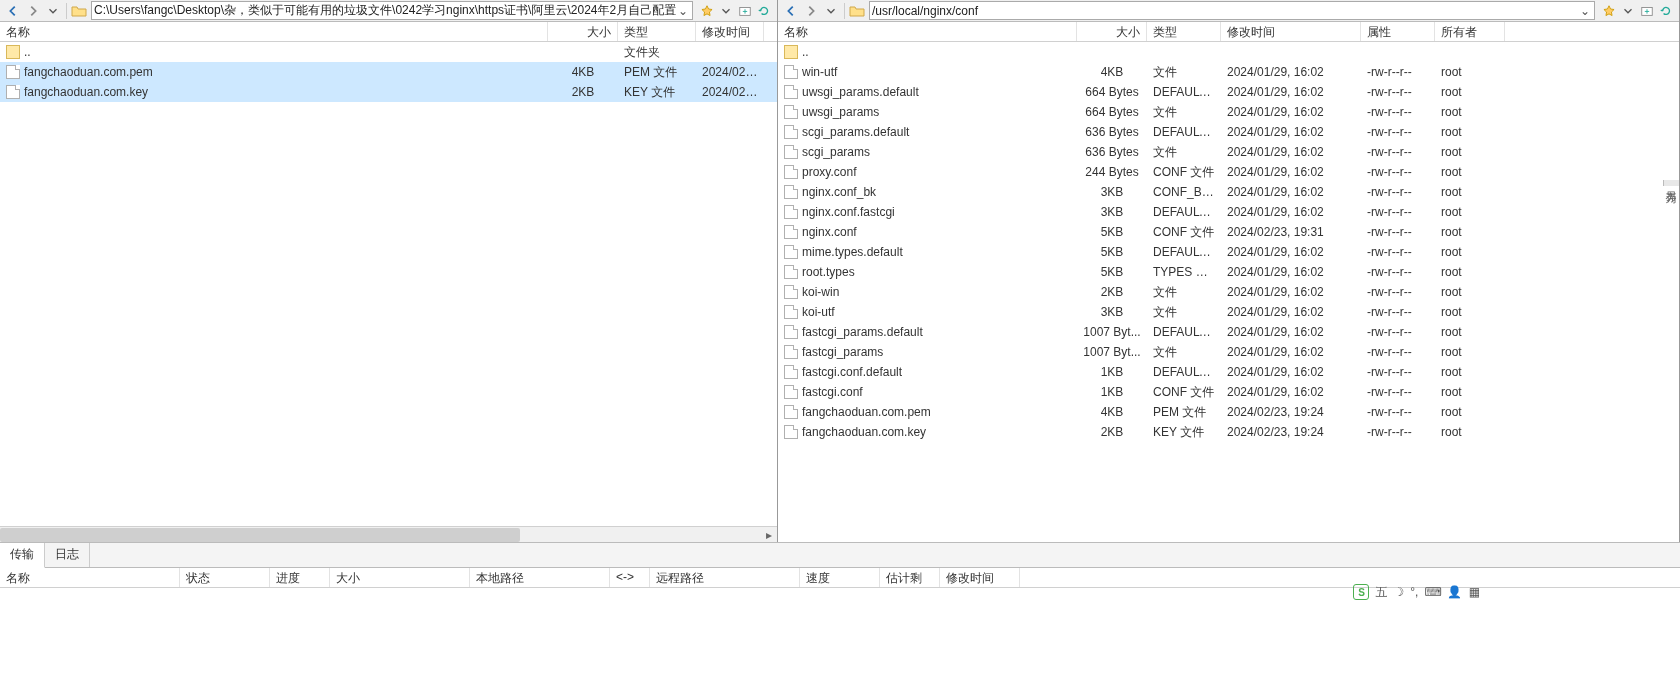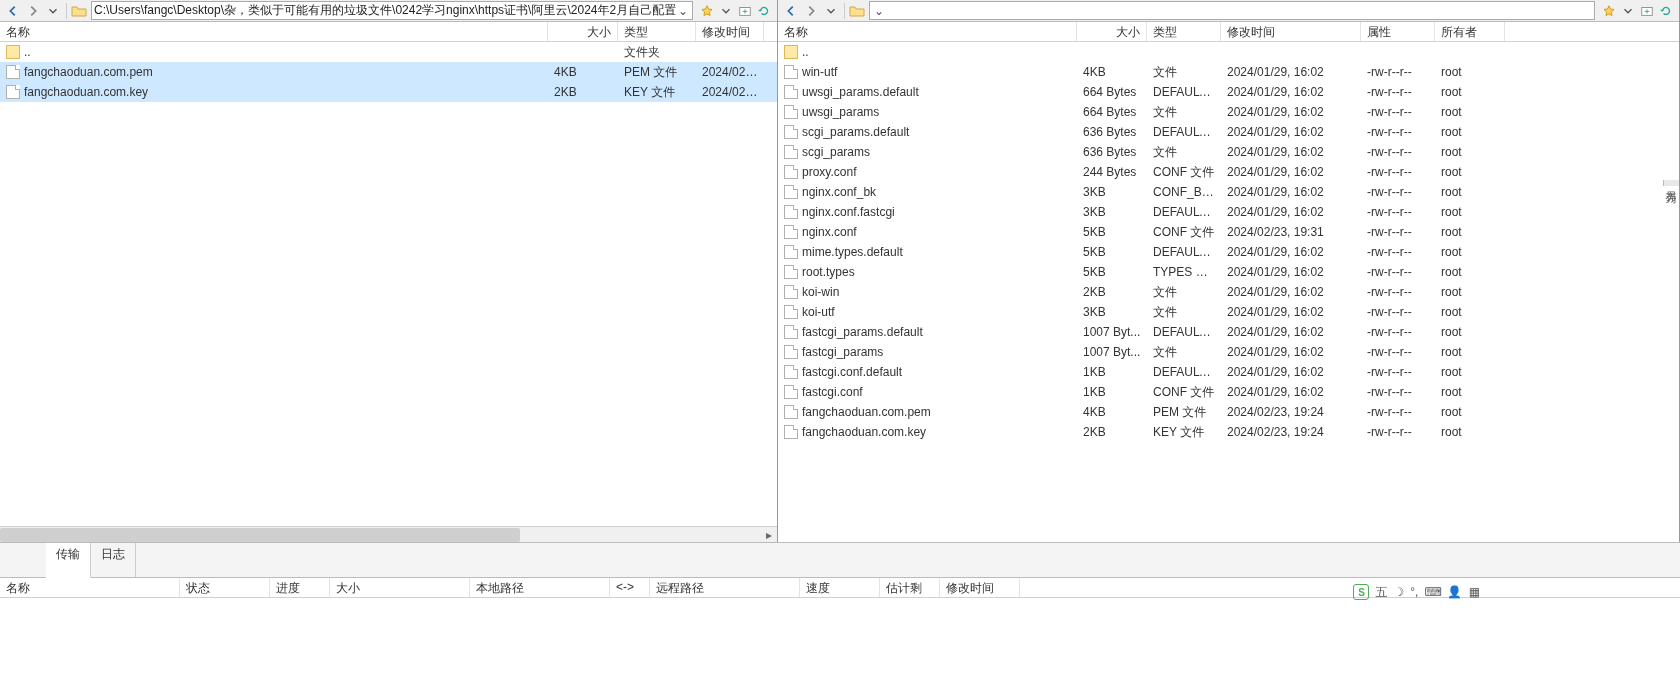--- a/index.html
+++ b/index.html
@@ -21,37 +21,37 @@
 .combo-dd { width: 14px; text-align: center; color: #555; cursor: pointer; }
 .right-tools { display: flex; align-items: center; gap: 1px; margin-left: 3px; }
 
 .headers { display: flex; height: 20px; background: #fff; border-bottom: 1px solid #d0d0d0; user-select: none; }
 .hcell { padding: 2px 6px; border-right: 1px solid #e3e3e3; white-space: nowrap; overflow: hidden; text-overflow: ellipsis; cursor: pointer; }
 
 .listing { flex: 1; overflow: auto; background: #fff; }
 .row { display: flex; height: 20px; align-items: center; }
 .row.sel { background: #cde8ff; }
 .cell { padding: 0 6px; white-space: nowrap; overflow: hidden; text-overflow: ellipsis; }
-.cell.right { text-align: left; }
+.cell.right { text-align: center; }
 .name-cell { display: flex; align-items: center; gap: 4px; }
 .file-ico, .fldr-ico { width: 14px; height: 14px; display: inline-block; border: 1px solid #b0b0b0; background: #fff; position: relative; }
 .file-ico::after { content: ""; position: absolute; top: -1px; right: -1px; width: 4px; height: 4px; background: #fff; border-left: 1px solid #b0b0b0; border-bottom: 1px solid #b0b0b0; }
 .fldr-ico { background: #ffe9a8; border-color: #d9b85a; }
 
 
 .L-name { width: 548px; } .L-size { width: 70px; text-align:right;} .L-type { width: 78px; } .L-mtime { width: 68px; }
 
 .R-name { width: 299px; } .R-size { width: 70px; text-align:right;} .R-type { width: 74px; } .R-mtime { width: 140px; } .R-attr { width: 74px; } .R-own { width: 70px; }
 
 .hscroll { height: 16px; background: #f0f0f0; border-top: 1px solid #d0d0d0; display: flex; }
 .htrack { flex: 1; position: relative; }
 .hthumb { position: absolute; top: 1px; left: 0; height: 14px; width: 520px; background: #cfcfcf; border-radius: 2px; cursor: pointer; }
 .hbtn { width: 16px; display: flex; align-items: center; justify-content: center; color:#666; }
 
-.tabs { display: flex; height: 36px; background: #f4f4f4; border-top: 1px solid #bbb; border-bottom: 1px solid #bbb; padding-left: 46px; }
+.tabs { display: flex; height: 26px; background: #f4f4f4; border-top: 1px solid #bbb; border-bottom: 1px solid #bbb; }
 .tab { padding: 3px 10px; border-right: 1px solid #ccc; cursor: pointer; }
 .tab.active { background: #fff; border-bottom: 1px solid #fff; margin-bottom:-1px; }
 
 .queue-hdr { display: flex; height: 20px; background: #fff; border-bottom: 1px solid #d0d0d0; }
 .qh { padding: 2px 6px; border-right: 1px solid #e3e3e3; }
 .queue-body { flex: 1; background: #fff; }
 
 .ime-bar { position: absolute; right: 200px; bottom: 78px; height: 18px; display: flex; gap: 6px; align-items: center; color:#555; pointer-events:none;}
 .ime-bar .ime { width:16px; height:16px; border:1px solid #4caf50; border-radius:3px; color:#4caf50; font-weight:bold; display:flex;align-items:center;justify-content:center;font-size:10px;}
 
@@ -177,20 +177,21 @@
               <path d="M4 6 L8 10 L12 6" fill="none" stroke="#555" stroke-width="1.5"></path>
             </svg>
           </span>
         <span class="divider"></span>
         <span class="folder-ico">
             <svg viewBox="0 0 16 16">
               <path d="M1 4h5l1 2h8v7H1z" fill="#ffe08a" stroke="#d0a84a"></path>
             </svg>
           </span>
         <div class="path-combo">
+          <input type="text" value="/usr/local/nginx/conf" style="">
           <span class="combo-dd">⌄</span>
         </div>
         <div class="right-tools">
           <span class="tbtn">
               <svg viewBox="0 0 16 16">
                 <path d="M8 2l1.8 3.7 4 .6-3 2.9.7 4L8 11.3 4.5 13.2l.7-4-3-2.9 4-.6z" fill="#fc6" stroke="#c90"></path>
               </svg>
             </span>
           <span class="tbtn">
               <svg viewBox="0 0 16 16">

